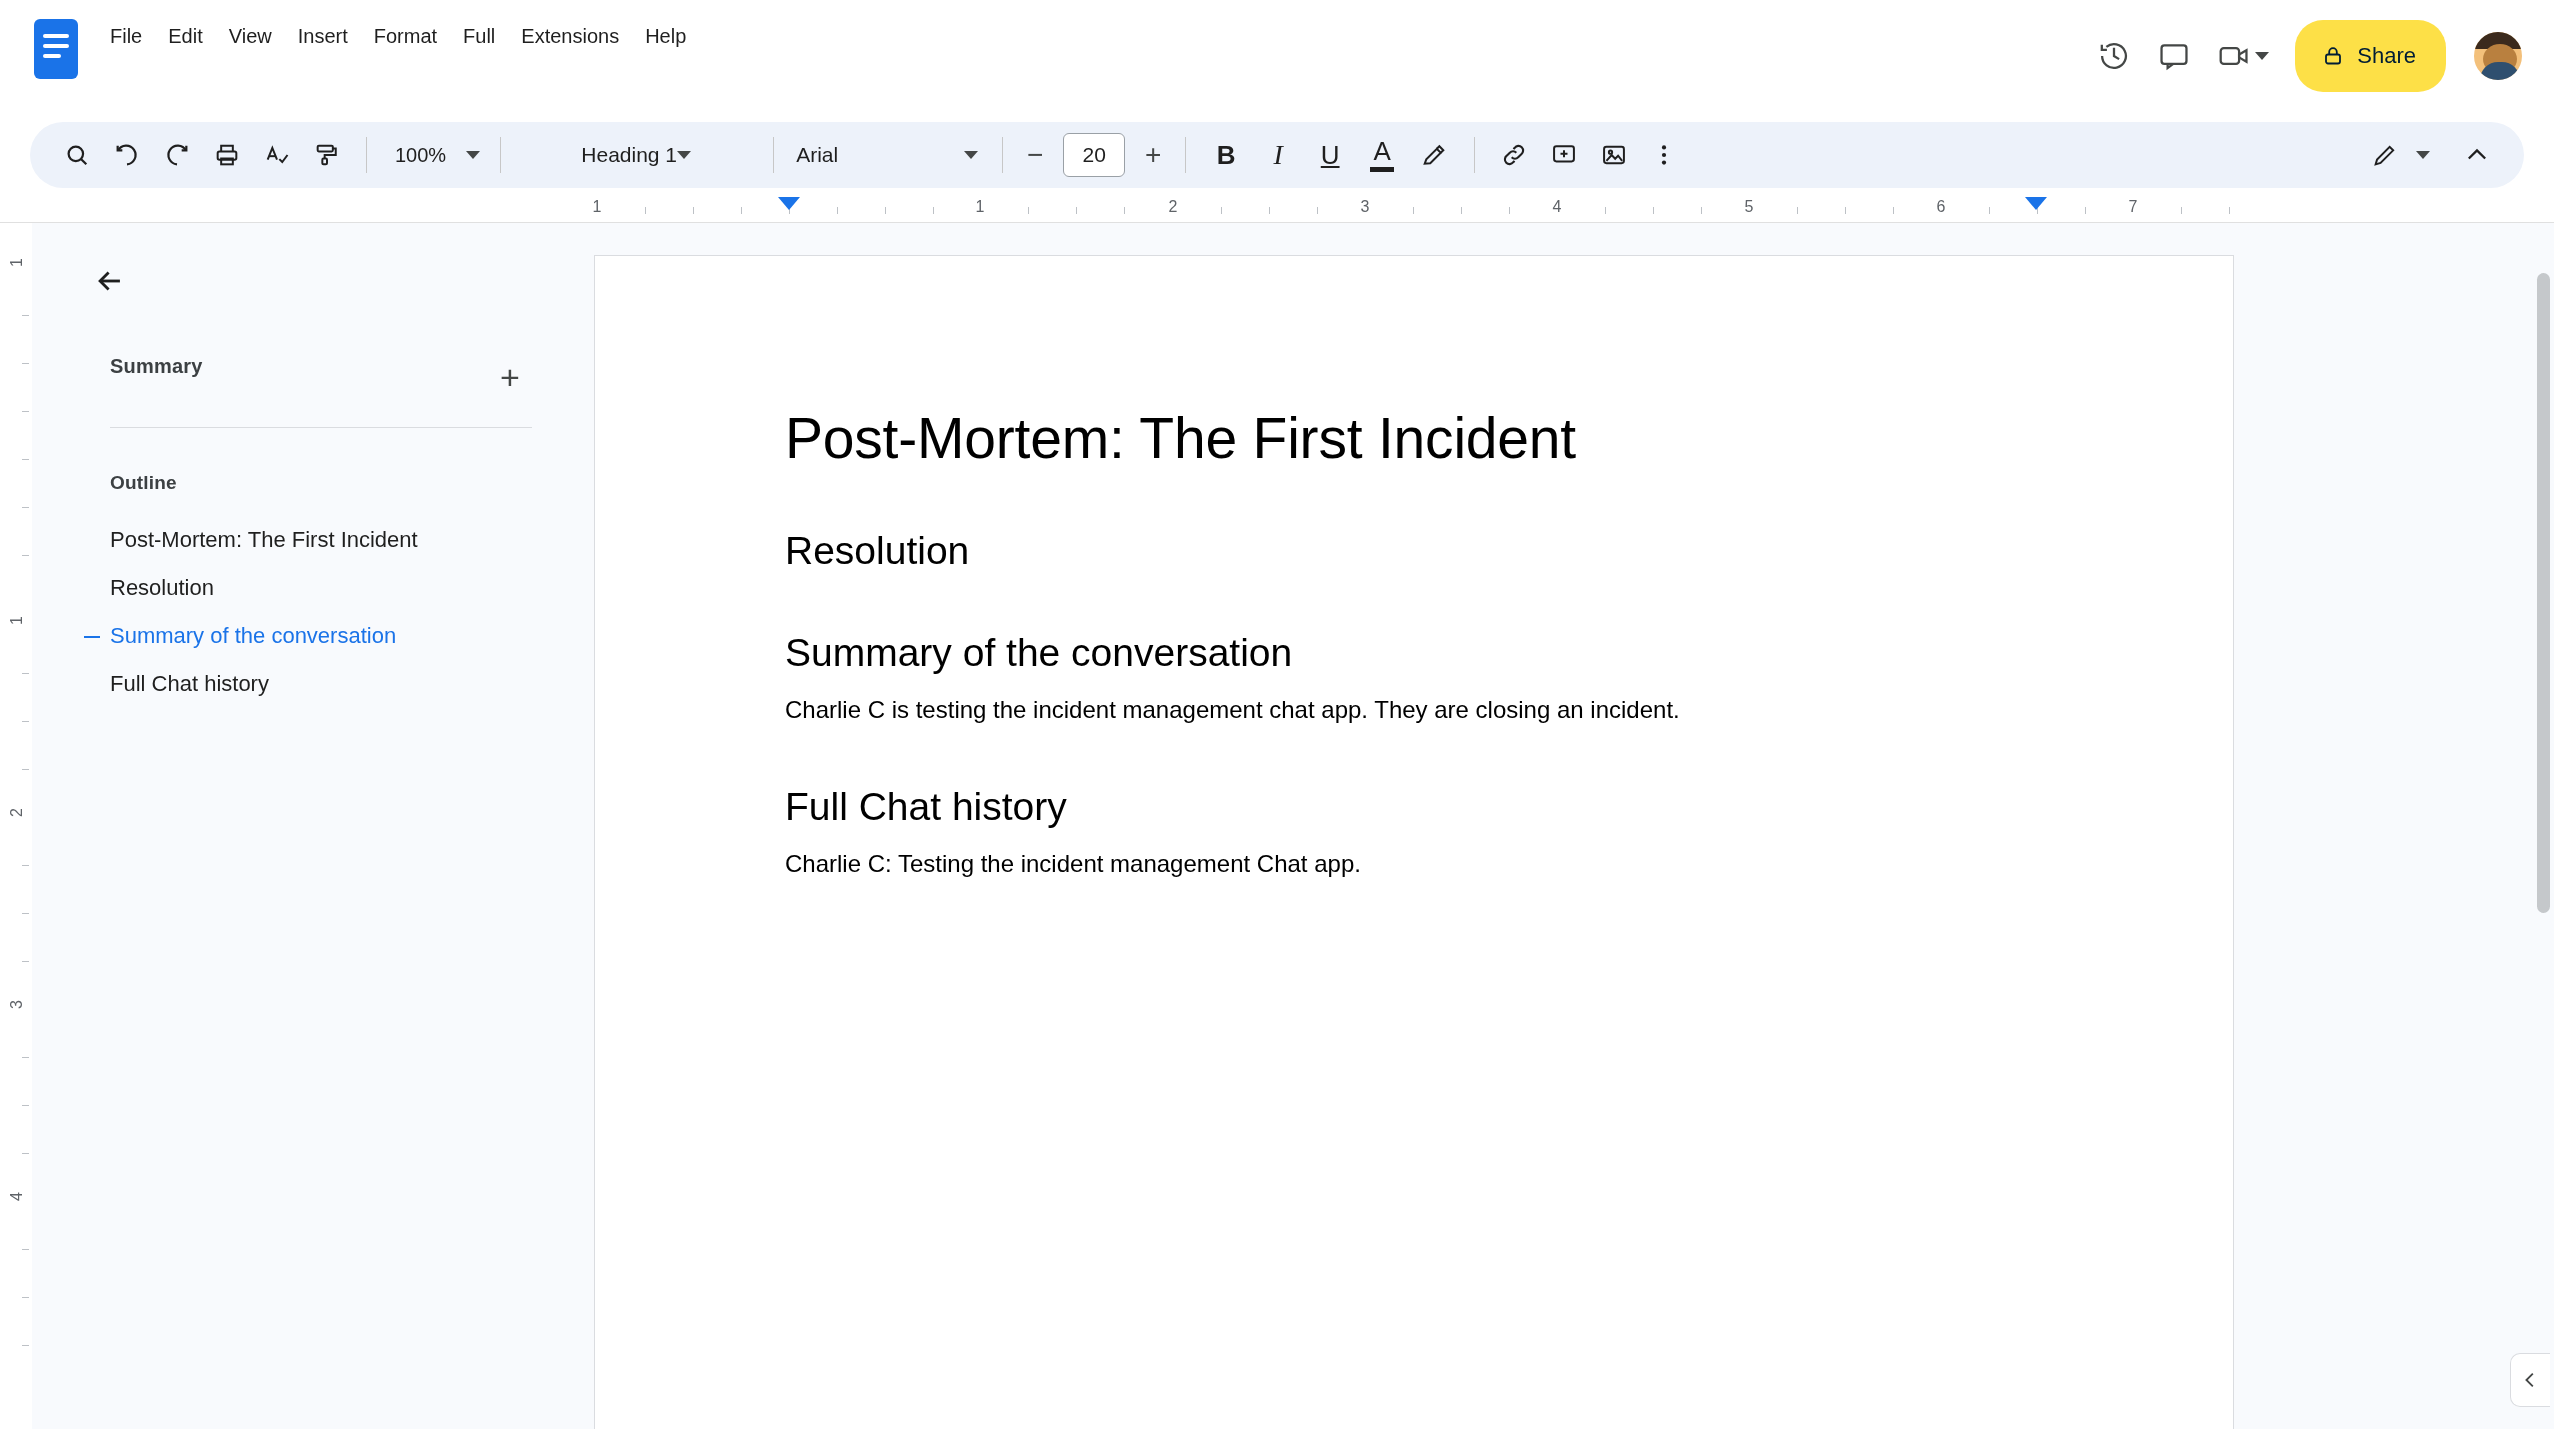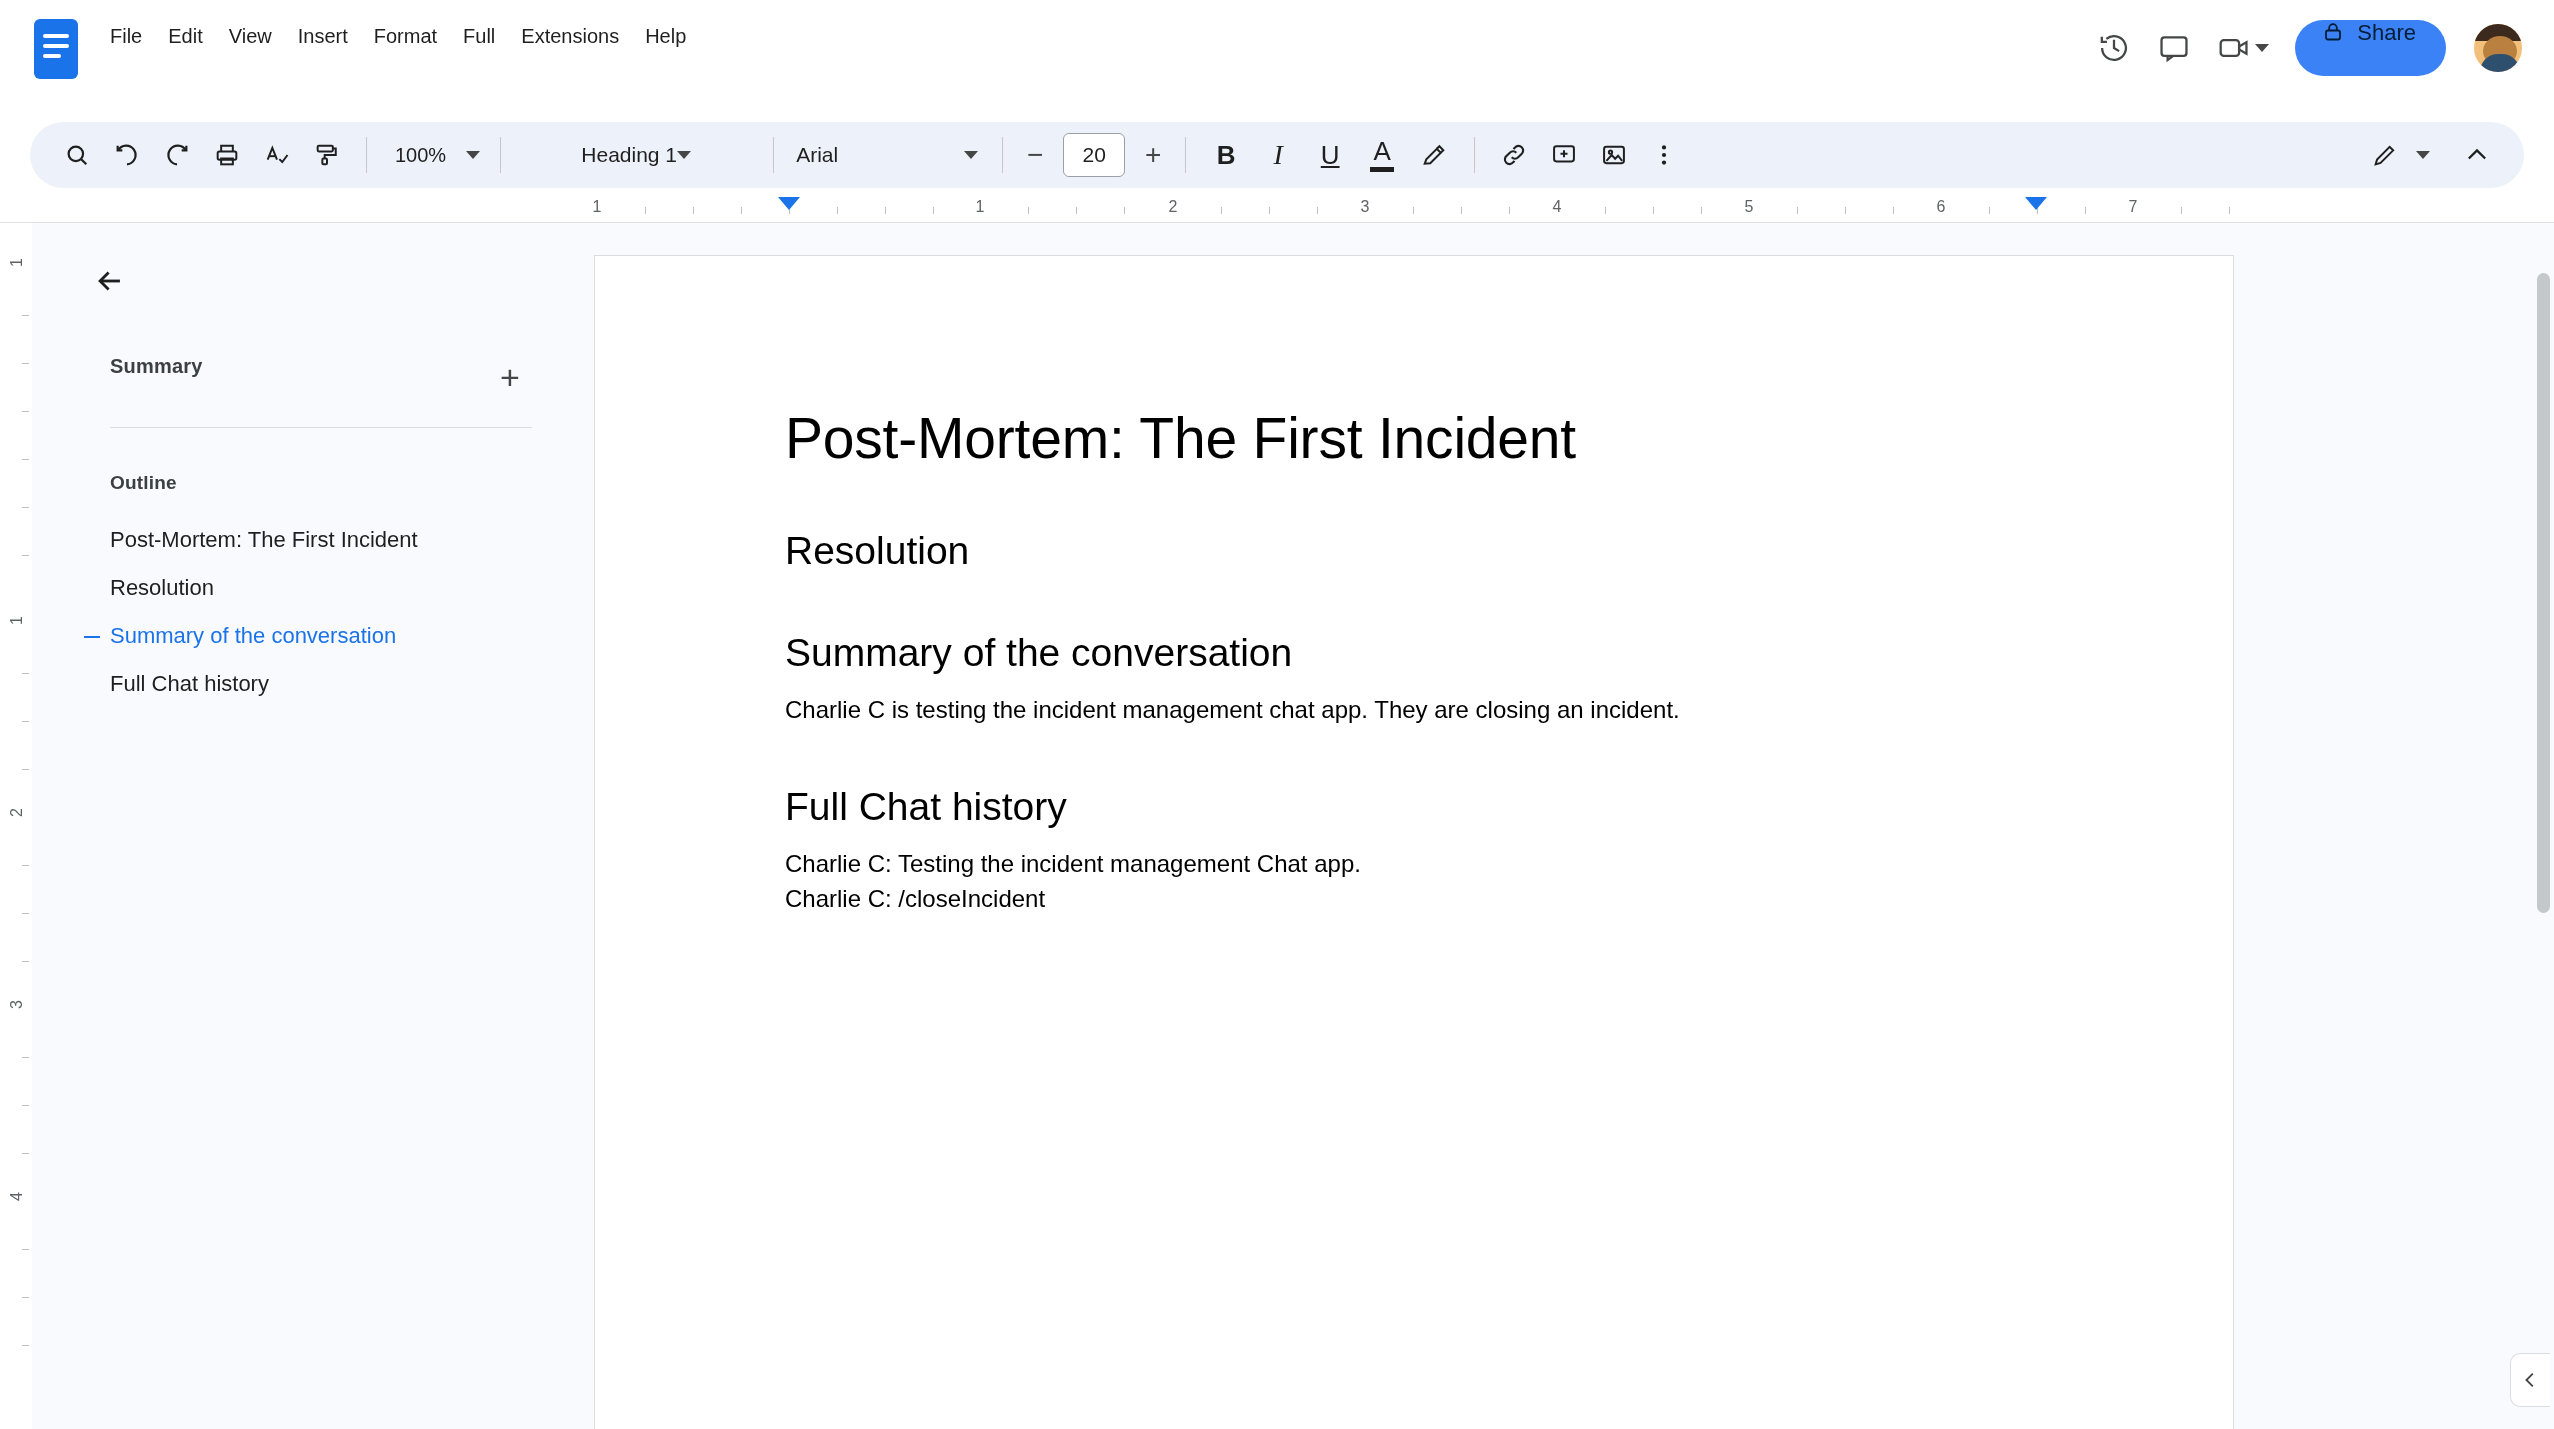--- a/index.html
+++ b/index.html
@@ -57,25 +57,25 @@
     display: flex;
     align-items: center;
     gap: 26px;
     margin-top: 6px;
   }
   .tr-icon { width: 34px; height: 34px; color: #444746; }
   .tr-icon svg { width: 34px; height: 34px; display: block; }
   .meet-group { display: flex; align-items: center; gap: 4px; }
   .caret { width: 0; height: 0; border-left: 7px solid transparent; border-right: 7px solid transparent; border-top: 8px solid #444746; }
   .share-btn {
-    display: flex; align-items: flex-start; gap: 12px;
-    background: #3b82f6;
+    display: flex; align-items: center; gap: 12px;
+    background: #fde047;
     color: #001d35;
     border-radius: 28px;
-    height: 56px;
+    height: 72px;
     padding: 0 30px 0 26px;
     font-size: 22px;
     cursor: pointer;
   }
   .share-btn svg { width: 24px; height: 24px; }
   .avatar {
     width: 52px; height: 52px; border-radius: 50%;
     background: #f3c07b;
     position: relative; overflow: hidden;
     border: 2px solid #fff;
@@ -563,21 +563,20 @@
     <div class="page">
       <div class="h1">Post-Mortem: The First Incident</div>
 
       <div class="h2">Resolution</div>
 
       <div class="h2">Summary of the conversation</div>
       <div class="body-p">Charlie C is testing the incident management chat app. They are closing an incident.</div>
 
       <div class="h2">Full Chat history</div>
       <div class="body-p">Charlie C: Testing the incident management Chat app.</div>
-      <div class="body-p" style="margin-top:0">Charlie C: /closeIncident</div>
     </div>
   </div>
 
   <div class="scrollbar-track">
     <div class="scrollbar-thumb"></div>
     <div class="collapse-chip">
       <svg viewBox="0 0 24 24" fill="none" stroke="currentColor" stroke-width="2" style="width:22px;height:22px">
           <path d="M14 5l-7 7 7 7"></path>
         </svg>
     </div>

